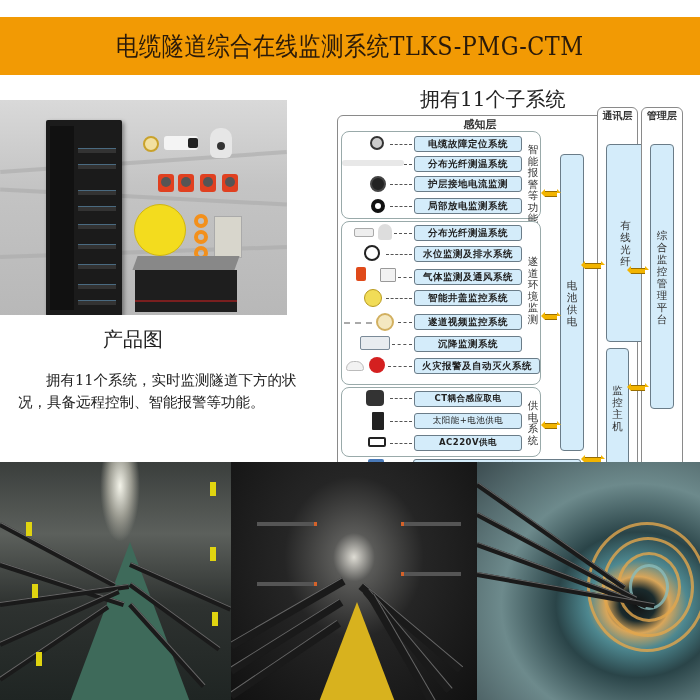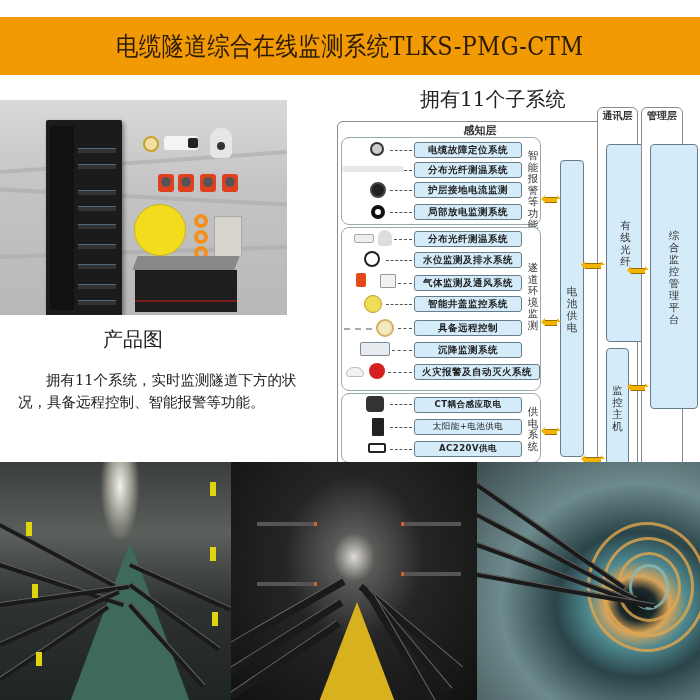--- a/index.html
+++ b/index.html
@@ -91,21 +91,21 @@
     </div>
 </div>
 
 <div class="caption">产品图</div>
 <p class="desc">拥有11个系统，实时监测隧道下方的状况，具备远程控制、智能报警等功能。</p>
 
 <div class="diagram-title">拥有11个子系统</div>
 
 <div class="diagram">
 
-  <div class="panel" style="left:0;top:14px;width:286px;height:361px">
+  <div class="panel" style="left:0;top:8px;width:286px;height:361px">
     <div class="panel-title">感知层</div>
 
     <div class="group" style="left:3px;top:15px;width:200px;height:88px">
       <div class="ico" style="left:28px;top:4px;width:14px;height:14px;background:#ccc;border:2px solid #333"></div>
       <div class="dash" style="left:48px;top:12px;width:22px"></div>
       <div class="item" style="top:4px;width:108px">电缆故障定位系统</div>
       <div class="ico" style="left:0;top:28px;width:62px;height:6px;background:#e8e8e8;border-radius:3px"></div>
       <div class="dash" style="left:62px;top:32px;width:8px"></div>
       <div class="item" style="top:24px;width:108px">分布光纤测温系统</div>
       <div class="ico" style="left:28px;top:44px;width:16px;height:16px;background:#222;border:2px solid #444"></div>
@@ -128,21 +128,21 @@
       <div class="ico" style="left:14px;top:45px;width:10px;height:14px;background:#e04a1a;border-radius:2px"></div>
       <div class="ico" style="left:38px;top:46px;width:16px;height:14px;background:#f2f2f2;border:1px solid #999;border-radius:1px"></div>
       <div class="dash" style="left:56px;top:55px;width:14px"></div>
       <div class="item" style="top:47px;width:108px">气体监测及通风系统</div>
       <div class="ico" style="left:22px;top:67px;width:18px;height:18px;background:#f1dc57;border:1px solid #b89a20"></div>
       <div class="dash" style="left:44px;top:76px;width:26px"></div>
       <div class="item" style="top:68px;width:108px">智能井盖监控系统</div>
       <div class="dash" style="left:2px;top:100px;width:28px;border-top:2px dashed #aaa"></div>
       <div class="ico" style="left:34px;top:91px;width:18px;height:18px;background:#f4e8c0;border:2px solid #d2b060"></div>
       <div class="dash" style="left:56px;top:100px;width:14px"></div>
-      <div class="item" style="top:92px;width:108px">具备远程控制</div>
+      <div class="item" style="top:92px;width:108px">遂道视频监控系统</div>
       <div class="ico" style="left:18px;top:114px;width:30px;height:14px;background:#e8ecf0;border:1px solid #7a8a98;border-radius:2px"></div>
       <div class="dash" style="left:50px;top:122px;width:20px"></div>
       <div class="item" style="top:114px;width:108px">沉降监测系统</div>
       <div class="ico" style="left:4px;top:139px;width:18px;height:10px;background:#f2f2f2;border:1px solid #bbb;border-radius:9px 9px 3px 3px"></div>
       <div class="ico" style="left:27px;top:135px;width:16px;height:16px;background:#d42020"></div>
       <div class="dash" style="left:46px;top:144px;width:24px"></div>
       <div class="item" style="top:136px;width:126px">火灾报警及自动灭火系统</div>
       <div class="vlabel" style="left:185px;top:34px">遂道环境监测</div>
     </div>
 
@@ -178,21 +178,21 @@
     </div>
     <div class="col" style="left:8px;top:240px;width:23px;height:119px">
       <span>监控主机</span>
     </div>
   </div>
   <div class="arrow" style="left:244px;top:155px;width:24px"></div>
   <div class="arrow" style="left:244px;top:349px;width:24px"></div>
 
   <div class="panel" style="left:304px;top:0;width:42px;height:361px">
     <div class="panel-title" style="font-size:10px">管理层</div>
-    <div class="col" style="left:8px;top:36px;width:48px;height:265px">
+    <div class="col" style="left:8px;top:36px;width:24px;height:265px">
       <span>综合监控管理平台</span>
     </div>
   </div>
   <div class="arrow" style="left:290px;top:160px;width:22px"></div>
   <div class="arrow" style="left:290px;top:277px;width:22px"></div>
 </div>
 
 <div class="photo p1" title="电缆隧道 photo 1: cable racks with yellow brackets and green walkway">
   <div class="walk1"></div>
   <div style="position:absolute;left:100px;top:0;width:40px;height:80px;background:radial-gradient(ellipse at 50% 30%,#f4f4ea 0%,#9a9a90 40%,transparent 70%)"></div>

